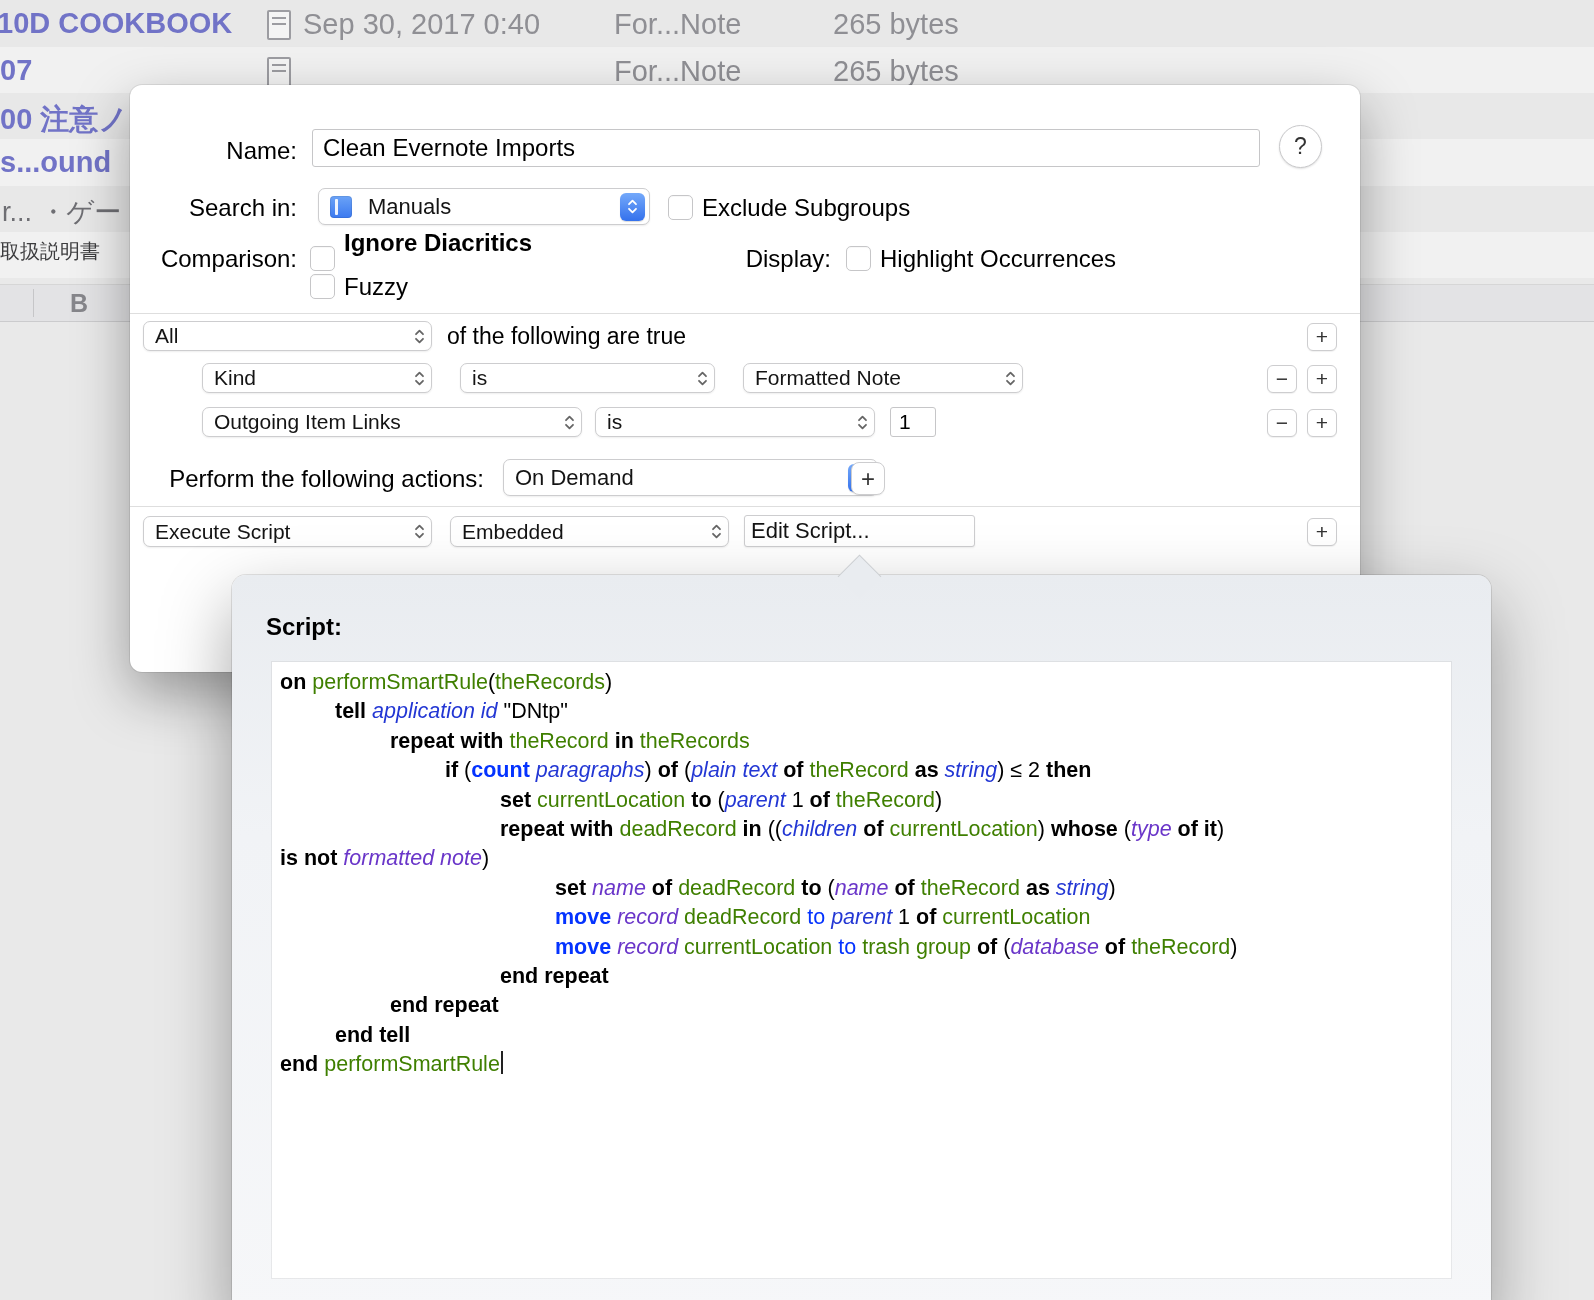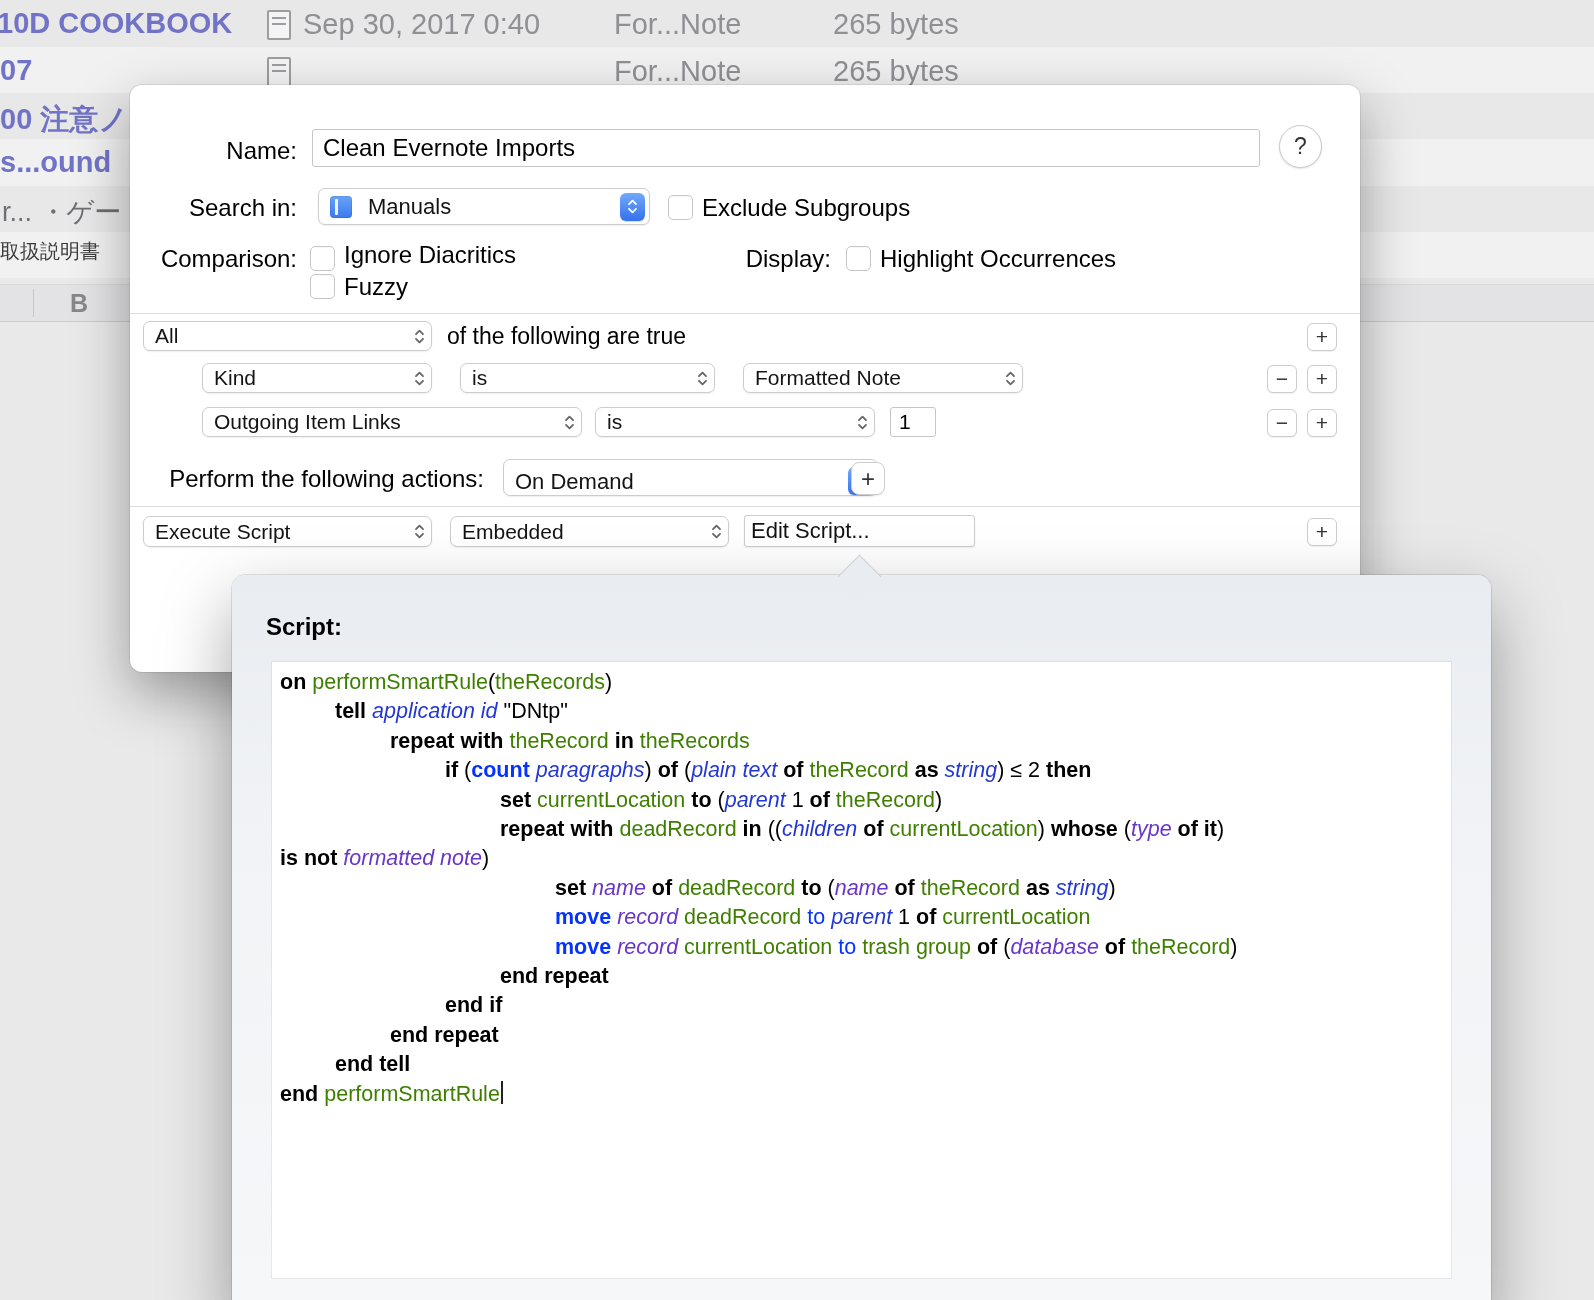--- a/index.html
+++ b/index.html
@@ -136,21 +136,21 @@
           <svg width="11" height="17" viewBox="0 0 11 17">
             <path d="M2 6.2 L5.5 2.7 L9 6.2 M2 10.8 L5.5 14.3 L9 10.8" fill="none" stroke="currentColor" stroke-width="1.8" stroke-linecap="round" stroke-linejoin="round"></path>
           </svg>
         </span>
     </div>
     <div class="cb" style="left:538px;top:110px;"></div>
     <span class="cblabel" style="left:572px;top:109px;">Exclude Subgroups</span>
 
     <label class="dlabel" style="left:0;top:160px;width:167px;">Comparison:</label>
     <div class="cb" style="left:180px;top:161px;"></div>
-    <span class="cblabel" style="left:214px;top:156px;">Ignore Diacritics</span>
+    <span class="cblabel" style="left:214px;top:144px;font-weight:bold;">Ignore Diacritics</span>
 
     <label class="dlabel" style="left:520px;top:160px;width:181px;">Display:</label>
     <div class="cb" style="left:716px;top:161px;"></div>
     <span class="cblabel" style="left:750px;top:160px;">Highlight Occurrences</span>
 
     <div class="cb" style="left:180px;top:189px;"></div>
     <span class="cblabel" style="left:214px;top:188px;">Fuzzy</span>
 
     <div class="hr" style="top:228px;"></div>
 
@@ -228,21 +228,21 @@
     </div>
     <input class="tf" style="left: 760px; top: 322px; width: 46px; height: 30px; font-size: 21px; padding-left: 8px;" value="1">
     <div class="btn-sq" style="left:1137px;top:324px;width:28px;height:26px;">
         <span>−</span>
       </div>
     <div class="btn-sq" style="left:1177px;top:324px;width:28px;height:26px;">
         <span>+</span>
       </div>
 
     <label class="dlabel" style="left:20px;top:380px;width:334px;">Perform the following actions:</label>
-    <div class="popup big" style="left:373px;top:374px;width:375px;height:37px;align-items:flex-end;">
+    <div class="popup big" style="left:373px;top:374px;width:375px;height:37px;">
       <span class="plbl">
           <span>On Demand</span>
         </span>
       <span class="stepper blue">
           <svg width="11" height="17" viewBox="0 0 11 17">
             <path d="M2 6.2 L5.5 2.7 L9 6.2 M2 10.8 L5.5 14.3 L9 10.8" fill="none" stroke="currentColor" stroke-width="1.8" stroke-linecap="round" stroke-linejoin="round"></path>
           </svg>
         </span>
     </div>
     <div class="btn-sq" style="left:721px;top:377px;width:32px;height:31px;border-radius:8px;font-size:24px;">
@@ -288,21 +288,20 @@
           <div class="code-line" style="padding-left: 55px;"><span class="tk-kw">tell</span><span class="tk-pl"> </span><span class="tk-cls">application id</span><span class="tk-pl"> "DNtp"</span></div>
           <div class="code-line" style="padding-left: 110px;"><span class="tk-kw">repeat with</span><span class="tk-pl"> </span><span class="tk-var">theRecord</span><span class="tk-pl"> </span><span class="tk-kw">in</span><span class="tk-pl"> </span><span class="tk-var">theRecords</span></div>
           <div class="code-line" style="padding-left: 165px;"><span class="tk-kw">if</span><span class="tk-pl"> (</span><span class="tk-cmd">count</span><span class="tk-pl"> </span><span class="tk-cls">paragraphs</span><span class="tk-pl">) </span><span class="tk-kw">of</span><span class="tk-pl"> (</span><span class="tk-cls">plain text</span><span class="tk-pl"> </span><span class="tk-kw">of</span><span class="tk-pl"> </span><span class="tk-var">theRecord</span><span class="tk-pl"> </span><span class="tk-kw">as</span><span class="tk-pl"> </span><span class="tk-cls">string</span><span class="tk-pl">) ≤ 2 </span><span class="tk-kw">then</span></div>
           <div class="code-line" style="padding-left: 220px;"><span class="tk-kw">set</span><span class="tk-pl"> </span><span class="tk-var">currentLocation</span><span class="tk-pl"> </span><span class="tk-kw">to</span><span class="tk-pl"> (</span><span class="tk-cls">parent</span><span class="tk-pl"> 1 </span><span class="tk-kw">of</span><span class="tk-pl"> </span><span class="tk-var">theRecord</span><span class="tk-pl">)</span></div>
           <div class="code-line" style="padding-left: 220px;"><span class="tk-kw">repeat with</span><span class="tk-pl"> </span><span class="tk-var">deadRecord</span><span class="tk-pl"> </span><span class="tk-kw">in</span><span class="tk-pl"> ((</span><span class="tk-cls">children</span><span class="tk-pl"> </span><span class="tk-kw">of</span><span class="tk-pl"> </span><span class="tk-var">currentLocation</span><span class="tk-pl">) </span><span class="tk-kw">whose</span><span class="tk-pl"> (</span><span class="tk-clsp">type</span><span class="tk-pl"> </span><span class="tk-kw">of it</span><span class="tk-pl">)</span></div>
           <div class="code-line" style="padding-left: 0px;"><span class="tk-kw">is not</span><span class="tk-pl"> </span><span class="tk-clsp">formatted note</span><span class="tk-pl">)</span></div>
           <div class="code-line" style="padding-left: 275px;"><span class="tk-kw">set</span><span class="tk-pl"> </span><span class="tk-clsp">name</span><span class="tk-pl"> </span><span class="tk-kw">of</span><span class="tk-pl"> </span><span class="tk-var">deadRecord</span><span class="tk-pl"> </span><span class="tk-kw">to</span><span class="tk-pl"> (</span><span class="tk-clsp">name</span><span class="tk-pl"> </span><span class="tk-kw">of</span><span class="tk-pl"> </span><span class="tk-var">theRecord</span><span class="tk-pl"> </span><span class="tk-kw">as</span><span class="tk-pl"> </span><span class="tk-cls">string</span><span class="tk-pl">)</span></div>
           <div class="code-line" style="padding-left: 275px;"><span class="tk-cmd">move</span><span class="tk-pl"> </span><span class="tk-clsp">record</span><span class="tk-pl"> </span><span class="tk-var">deadRecord</span><span class="tk-pl"> </span><span class="tk-param">to</span><span class="tk-pl"> </span><span class="tk-cls">parent</span><span class="tk-pl"> 1 </span><span class="tk-kw">of</span><span class="tk-pl"> </span><span class="tk-var">currentLocation</span></div>
           <div class="code-line" style="padding-left: 275px;"><span class="tk-cmd">move</span><span class="tk-pl"> </span><span class="tk-clsp">record</span><span class="tk-pl"> </span><span class="tk-var">currentLocation</span><span class="tk-pl"> </span><span class="tk-param">to</span><span class="tk-pl"> </span><span class="tk-var">trash group</span><span class="tk-pl"> </span><span class="tk-kw">of</span><span class="tk-pl"> (</span><span class="tk-clsp">database</span><span class="tk-pl"> </span><span class="tk-kw">of</span><span class="tk-pl"> </span><span class="tk-var">theRecord</span><span class="tk-pl">)</span></div>
           <div class="code-line" style="padding-left: 220px;"><span class="tk-kw">end repeat</span></div>
-          <div class="code-line" style="padding-left: 165px;"><span class="tk-kw">end if</span></div>
           <div class="code-line" style="padding-left: 110px;"><span class="tk-kw">end repeat</span></div>
           <div class="code-line" style="padding-left: 55px;"><span class="tk-kw">end tell</span></div>
           <div class="code-line" style="padding-left: 0px;"><span class="tk-kw">end</span><span class="tk-pl"> </span><span class="tk-var">performSmartRule</span><span class="caret"></span></div>
         </div>
     </div>
   </div>
 
 </div>
 
 </body></html>

